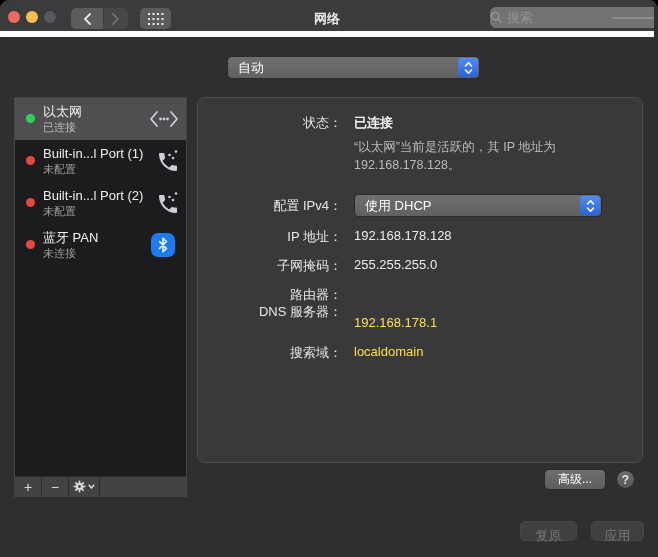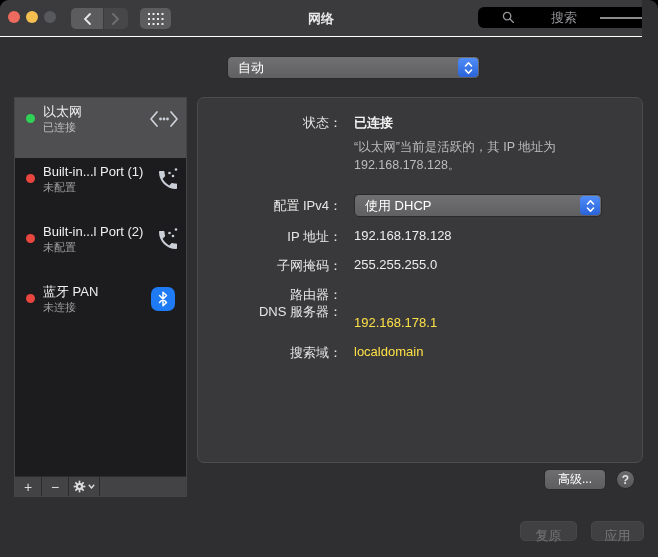--- a/index.html
+++ b/index.html
@@ -4,43 +4,43 @@
 <style>
   * { margin:0; padding:0; box-sizing:border-box; }
   body { background:#000; font-family:"Liberation Sans", sans-serif; }
   .window{
     position:relative; width:658px; height:557px;
     background:#2f2f31; overflow:hidden; border-radius:9px 9px 0 0;
     color:#e6e6e7; font-size:13px;
   }
   
   .titlebar{
-    position:absolute; top:0; left:0; right:16px; height:37px;
-    background:#3b3b3d; border-bottom:1px solid #ffffff;
+    position:absolute; top:0; left:0; right:4px; height:37px;
+    background:#3b3b3d; border-bottom:6px solid #ffffff;
   }
   .tl{ position:absolute; top:11px; width:12px; height:12px; border-radius:50%; }
   .tl.close{ left:8px;  background:#ec6b5e; }
   .tl.min  { left:26px; background:#f5bf4f; }
   .tl.zoom { left:44px; background:#58595c; }
   .nav-btn{
     position:absolute; top:8px; height:21px; border:none;
     display:flex; align-items:center; justify-content:center;
   }
   .nav-back{ left:71px; width:32px; background:#5c5c5e; border-radius:5px 0 0 5px; }
   .nav-fwd { left:104px; width:24px; background:#474749; border-radius:0 5px 5px 0; }
   .grid-btn{ left:140px; width:31px; background:#5c5c5e; border-radius:5px; }
   .win-title{
     position:absolute; top:0; left:0; right:0; height:37px;
     display:flex; align-items:center; justify-content:center;
     font-weight:bold; color:#e9e9ea; pointer-events:none;
   }
   .searchbox{
     position:absolute; top:7px; right:0; width:164px; height:21px;
-    background:#000000; border-radius:6px 0 0 6px;
-    display:flex; align-items:center; padding-left:24px;gap:32px;
+    background:#737373; border-radius:6px 0 0 6px;
+    display:flex; align-items:center; padding-left:0;
   }
   .searchbox input{
     background:transparent; border:none; outline:none; color:#dedede;
     font-size:13px; width:100px; margin-left:4px; font-family:"Liberation Sans",sans-serif;
   }
   .searchbox input::placeholder{ color:#95959a; }
   .search-dash{
     position:absolute; right:0; top:10px; width:42px; height:2px; background:#8b8b8d;
   }
   
@@ -57,21 +57,21 @@
   .popup .cap{
     position:absolute; top:1px; right:1px; bottom:1px; width:20px;
     background:linear-gradient(180deg,#4f8df8,#2a63da);
     border-radius:4px; display:flex; align-items:center; justify-content:center;
   }
   
   .sidebar{
     position:absolute; left:14px; top:97px; width:173px; height:400px;
     background:#1c1c1e; border:1px solid #454547;
   }
-  .side-item{ position:relative; height:60px; cursor:default;padding-left:40px; }
+  .side-item{ position:relative; height:42px; cursor:default;padding-left:40px; }
   .side-item.selected{ background:#4f4f51; }
   .dot{ position:absolute; left:11px; top:16px; width:9px; height:9px; border-radius:50%; }
   .side-text{ position:absolute; left:28px; top:5px; }
   .side-title{ font-size:13px; color:#f0f0f1; line-height:17px; white-space:nowrap; }
   .side-sub{ font-size:11px; color:#9b9b9e; line-height:14px; }
   .selected .side-sub{ color:#bebec1; }
   .side-icon{ position:absolute; right:6px; top:0; height:42px; display:flex; align-items:center; }
   .side-footer{
     position:absolute; left:0; right:0; bottom:0; height:20px;
     background:#434345; border-top:1px solid #2c2c2e; display:flex; align-items:stretch;

